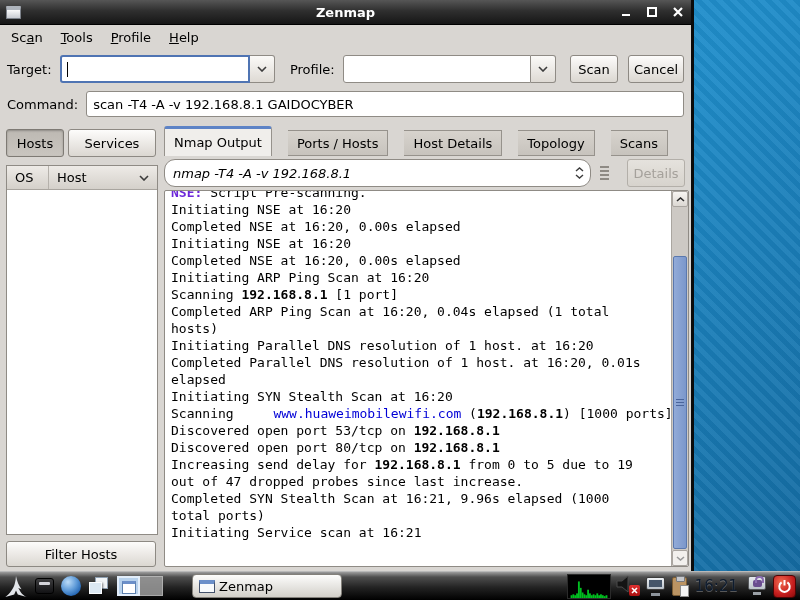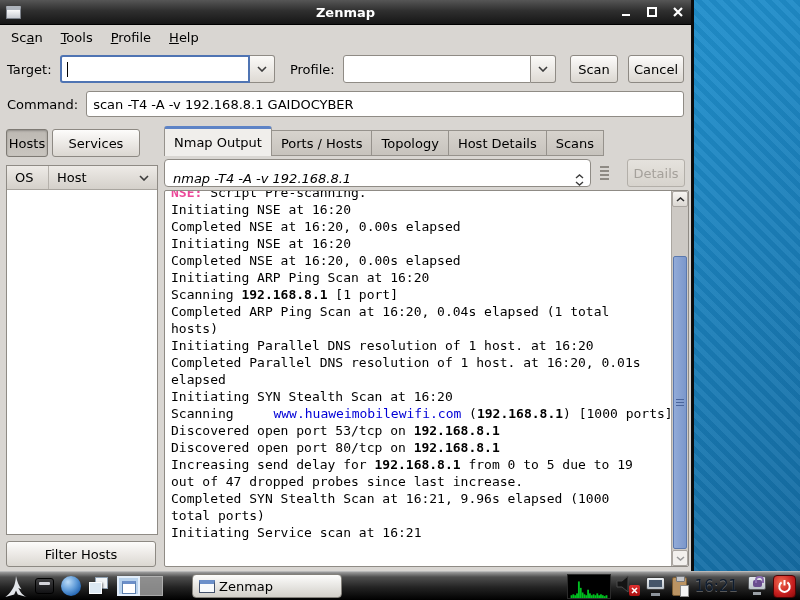--- a/index.html
+++ b/index.html
@@ -66,47 +66,47 @@
     flex-direction:column; margin-bottom:6px; overflow:hidden; }
   .col-headers { display:flex; height:24px; background:linear-gradient(180deg,#eeebe7,#d4d0ca);
     border-bottom:1px solid #a9a59f; }
   .col { display:flex; align-items:center; padding:0 8px; }
   .col-os { width:42px; border-right:1px solid #b5b1ab; }
   .col-host { flex:1; justify-content:space-between; }
   .filter-btn { height:26px; margin:0 2px 2px 0; }
 
   .right-panel { position:absolute; left:162px; top:0; right:2px; bottom:0;
     display:flex; flex-direction:column; }
-  .tabs { display:flex; align-items:flex-end; height:36px; padding-left:2px; }
+  .tabs { display:flex; align-items:flex-end; height:36px; padding-left:2px;gap:16px; }
   .tab { height:26px; display:flex; align-items:center; padding:0 9px;
     background:linear-gradient(180deg,#d7d3cd,#c7c3bd); border:1px solid #96928c;
     border-left-width:0; }
   .tab:first-child, .tab.active { border-left-width:1px; }
   .tab.active { height:30px; background:#f0eeeb; border-top:3px solid #5d83c6;
     border-radius:3px 3px 0 0; border-bottom:none; }
   .tab.active + .tab { border-left-width:0;margin-top:6px; }
 
   .out-toolbar { display:flex; align-items:center; height:34px; padding:0 2px; gap:9px; }
   .out-combo { width:438px; height:28px; background:#fff; border:1px solid #8f8b85;
-    border-radius:4px; display:flex; align-items:flex-end; padding:0 2px 0 8px; }
+    border-radius:11px; display:flex; align-items:center; padding:0 2px 0 8px; }
   .out-combo .val { flex:1; font-style:italic; white-space:nowrap; overflow:hidden; }
   .spinner { display:flex; flex-direction:column; gap:2px; align-items:center; padding-right:4px; }
   .grip { display:flex; flex-direction:column; gap:2px; }
   .grip i { width:9px; height:2px; background:#8e8a84; }
   .out-spacer { flex:1; }
   .details-btn { width:58px; margin-right:2px; }
 
   .output-box { flex:1; margin:0 0 4px 2px; border:1px solid #8f8b85; border-radius:2px;
     background:#fff; position:relative; overflow:hidden; }
   .output-text { position:absolute; left:0; top:-9px; right:17px; bottom:0;
     padding:2px 0 0 6px; font-family:"DejaVu Sans Mono","Liberation Mono",monospace;
     font-size:13px; line-height:17px; overflow:hidden; white-space:pre; }
   .oline span.b { font-weight:bold; }
   .oline span.lk { color:#0000d6;margin-left:32px; }
-  .oline span.nse { color:#ec4899; font-weight:bold; }
+  .oline span.nse { color:#6d28d9; font-weight:bold; }
 
   .scrollbar { position:absolute; right:0; top:0; bottom:0; width:17px;
     background:#cdc9c4; border-left:1px solid #aaa6a0; }
   .sb-btn { position:absolute; left:0; right:0; height:16px;
     background:linear-gradient(180deg,#f7f5f2,#dcd8d3); border:1px solid #a9a5a0;
     border-radius:2px; display:flex; align-items:center; justify-content:center; }
   .sb-up { top:0; } .sb-down { bottom:0; background:#f2f0ed; }
   .sb-thumb { position:absolute; left:1px; right:1px; top:65px; bottom:17px;
     background:linear-gradient(90deg,#92abd8,#7b97cb); border:1px solid #5a78ae;
     border-radius:2px; display:flex; flex-direction:column; gap:2px;
@@ -244,21 +244,21 @@
       <span class="lbl">Command:</span>
       <div class="cmd-entry">
         <span>scan -T4 -A -v 192.168.8.1 GAIDOCYBER</span>
       </div>
     </div>
 
     <div class="main">
 
       <div class="left-panel">
         <div class="lp-buttons">
-          <div class="btn pressed" style="width:42px;">
+          <div class="btn pressed" style="width:58px;">
               <span>Hosts</span>
             </div>
           <div class="btn" style="width:88px;">
               <span>Services</span>
             </div>
         </div>
         <div class="hostlist">
           <div class="col-headers">
             <div class="col col-os">
                 <span>OS</span>
@@ -279,24 +279,24 @@
 
       <div class="right-panel">
         <div class="tabs">
           <div class="tab active">
               <span>Nmap Output</span>
             </div>
           <div class="tab">
               <span>Ports / Hosts</span>
             </div>
           <div class="tab">
+              <span>Host Details</span>
+            </div>
+          <div class="tab">
               <span>Topology</span>
-            </div>
-          <div class="tab">
-              <span>Host Details</span>
             </div>
           <div class="tab">
               <span>Scans</span>
             </div>
         </div>
 
         <div class="out-toolbar">
           <div class="out-combo">
             <span class="val">nmap -T4 -A -v 192.168.8.1</span>
             <span class="spinner">

